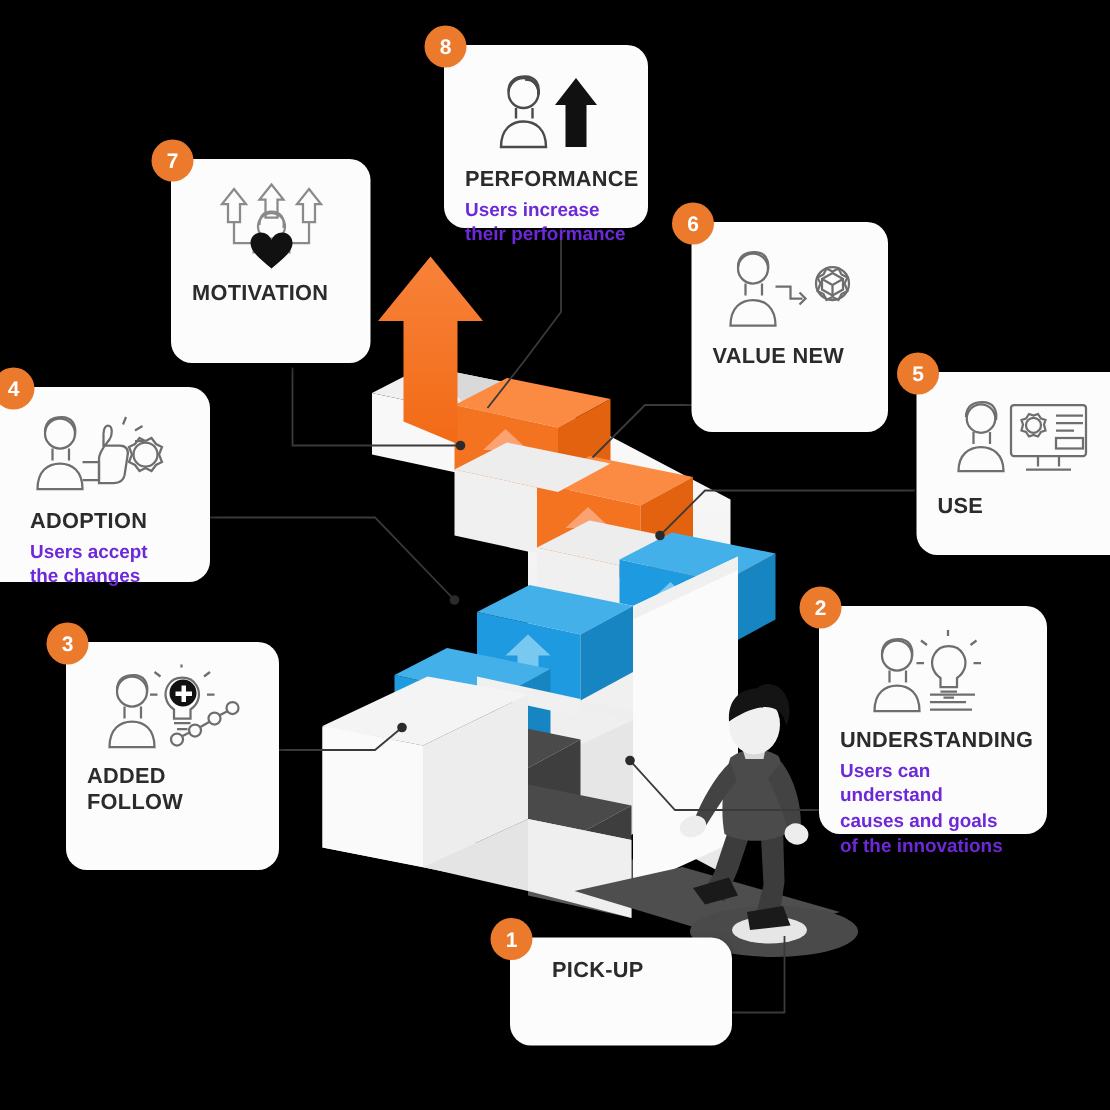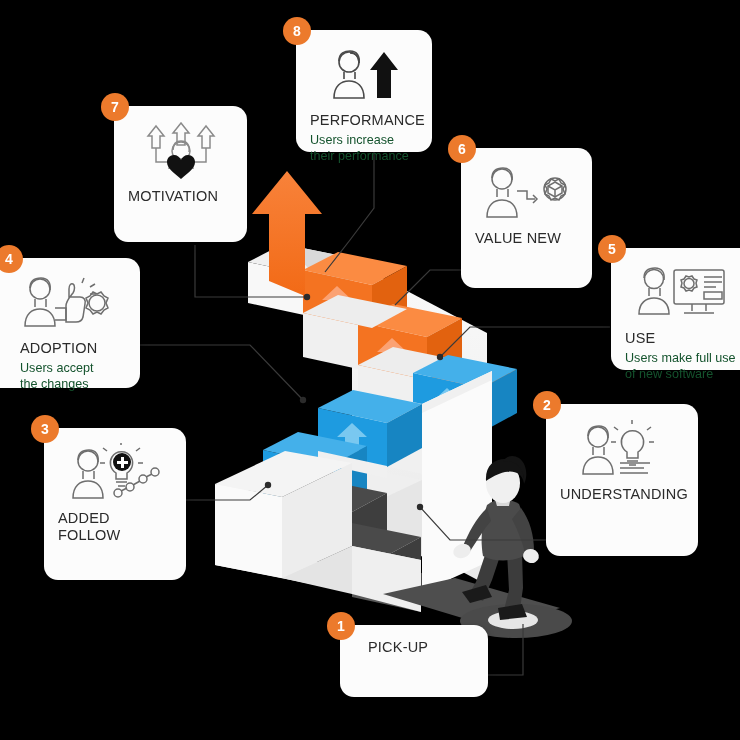--- a/index.html
+++ b/index.html
@@ -22,24 +22,24 @@
     color:#fff;
     font-size:14px;font-weight:bold;
     display:flex;align-items:center;justify-content:center;
     left:-13px;top:-13px;
     z-index:40;
     font-family:"Liberation Sans",sans-serif;
   }
   .card .icon{height:62px;display:flex;align-items:center;justify-content:center;margin:2px 0 6px 0;}
   .card .icon svg{display:block;}
   .ctitle{
-    font-size:14.5px;font-weight:normal;color:#2b2b2b;letter-spacing:.2px;
+    font-size:14.5px;font-weight:bold;color:#2b2b2b;letter-spacing:.2px;
     margin:0 0 3px 0;line-height:1.15;
   }
-  .cbody{font-size:12.6px;color:#14532d;line-height:1.32;}
+  .cbody{font-size:12.6px;color:#6d28d9;line-height:1.32;font-weight:bold;}
 
   
   #lines{position:absolute;left:0;top:0;width:740px;height:740px;z-index:20;pointer-events:none;}
   #art{position:absolute;left:0;top:0;width:740px;height:740px;z-index:10;}
 </style>
 </head>
 <body>
 
 <div id="stage">
 
@@ -307,22 +307,20 @@
           <path d="M56 38 L56 45 M70 38 L70 45 M48 47 L78 47"></path>
           <path d="M68 11 L86 11 M68 16 L86 16 M68 21 L80 21"></path>
           <rect x="68" y="26" width="18" height="7"></rect>
           <path d="M50 10 L53 11 L56 10 L58 13 L61 14 L60 17 L61 21 L58 22 L56 25
                    L53 24 L50 25 L48 22 L45 21 L46 17 L45 14 L48 13 Z"></path>
           <circle cx="53" cy="17.5" r="5"></circle>
         </g>
       </svg>
     </div>
     <div class="ctitle">USE</div>
-    <div class="cbody" style="white-space:pre-line">Users make full use
-of new software</div>
   </div>
 
   <div class="card" style="left:-24px;top:258px;width:164px;height:130px;">
     <div class="badge" style="left:19px;">4</div>
     <div class="icon" style="justify-content:flex-start;padding-left:30px;">
       <svg width="96" height="56" viewBox="0 0 96 56">
         <g fill="none" stroke="#6e6e6e" stroke-width="1.5">
           <circle cx="20" cy="14" r="10"></circle>
           <path d="M10 13 C10 5 16 3 21 3 C28 3 31 8 30 15"></path>
           <path d="M5 51 C5 39 12 34 20 34 C28 34 35 39 35 51 Z"></path>
@@ -381,20 +379,23 @@
           <path d="M17 27 L17 35 M28 27 L28 35"></path>
           <path d="M51 32 C45 28 44 21 47 16 C51 9 62 9 66 16 C69 21 68 28 62 32
                    L62 38 L51 38 Z"></path>
           <path d="M51 41 L62 41 M53 45 L60 45"></path>
           <path d="M56 4 L56 0 M42 10 L38 7 M71 10 L75 7 M40 22 L35 22 M73 22 L78 22"></path>
           <path d="M44 43 L74 43 M44 48 L68 48 M44 53 L72 53"></path>
         </g>
       </svg>
     </div>
     <div class="ctitle">UNDERSTANDING</div>
+    <div class="cbody" style="white-space:pre-line">Users can understand
+causes and goals
+of the innovations</div>
   </div>
 
   <div class="card" style="left:340px;top:625px;width:148px;height:72px;padding-top:14px;">
     <div class="badge">1</div>
     <div class="ctitle" style="padding-left:14px;">PICK-UP</div>
   </div>
 
 </div>
 
 </body></html>

